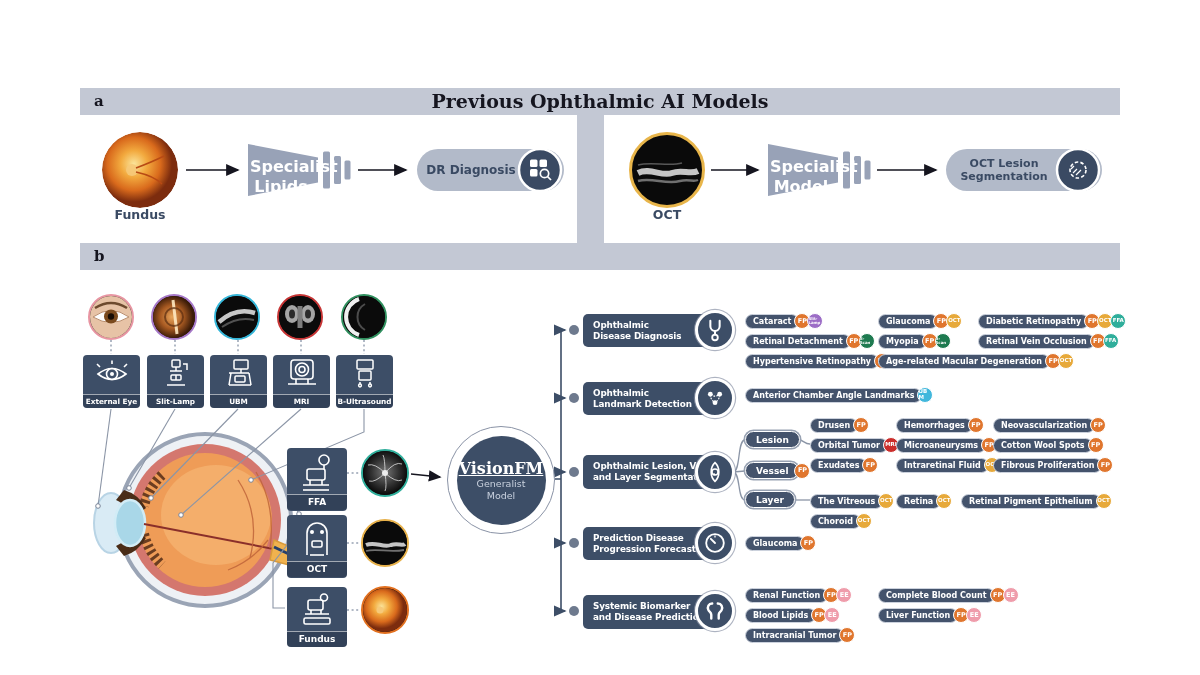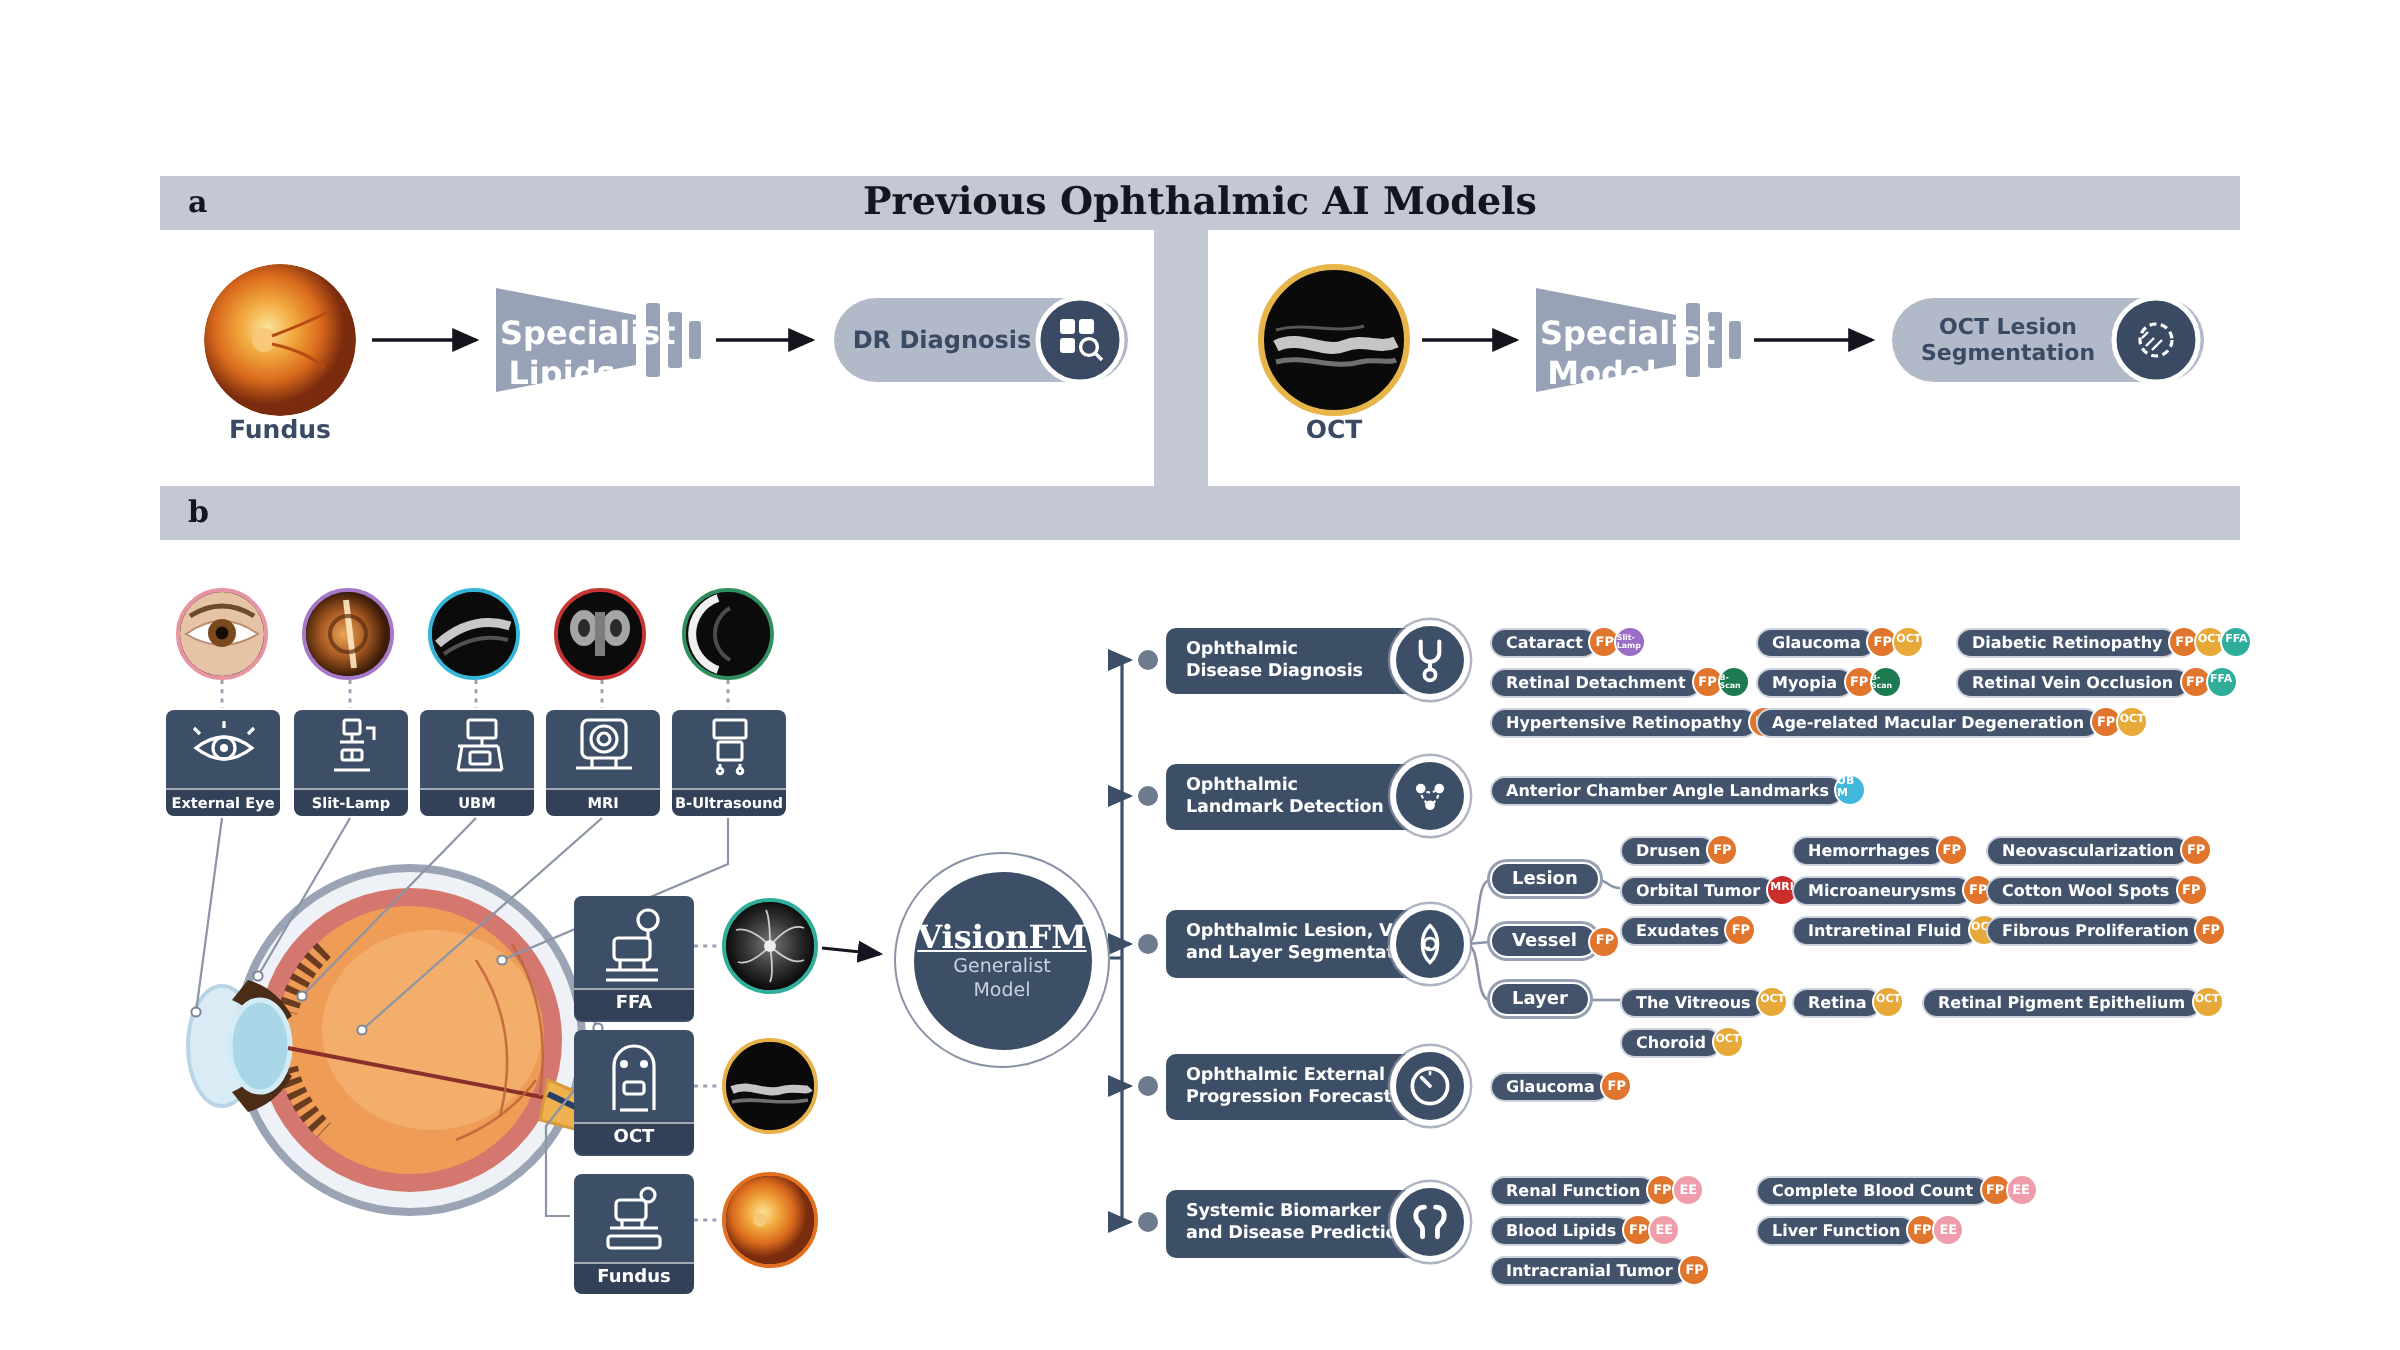--- a/index.html
+++ b/index.html
@@ -462,21 +462,21 @@
   </div>
   <div class="task-icon" style="top:452px">
     <svg width="26" height="26" viewBox="0 0 28 28">
       <path d="M14,4 C19.5,9 19.5,19 14,24 C8.5,19 8.5,9 14,4 Z" stroke="#fff" stroke-width="1.8" fill="none"></path>
       <circle cx="14" cy="14" r="3.2" stroke="#fff" stroke-width="1.5" fill="none"></circle>
       <circle cx="13" cy="16.5" r="1.2" fill="#fff"></circle>
     </svg>
   </div>
 
   <div class="task" style="top:527px;height:33px">
-    <span>Ophthalmic External</span>
+    <span>Prediction Disease</span>
     <span>Progression Forecasting</span>
   </div>
   <div class="task-icon" style="top:523px">
     <svg width="26" height="26" viewBox="0 0 28 28">
       <circle cx="14" cy="14" r="9.5" stroke="#fff" stroke-width="2" fill="none"></circle>
       <path d="M14,14 L9.5,9.5" stroke="#fff" stroke-width="2" stroke-linecap="round"></path>
       <path d="M14,6 v2.2" stroke="#fff" stroke-width="1.4"></path>
     </svg>
   </div>
 

